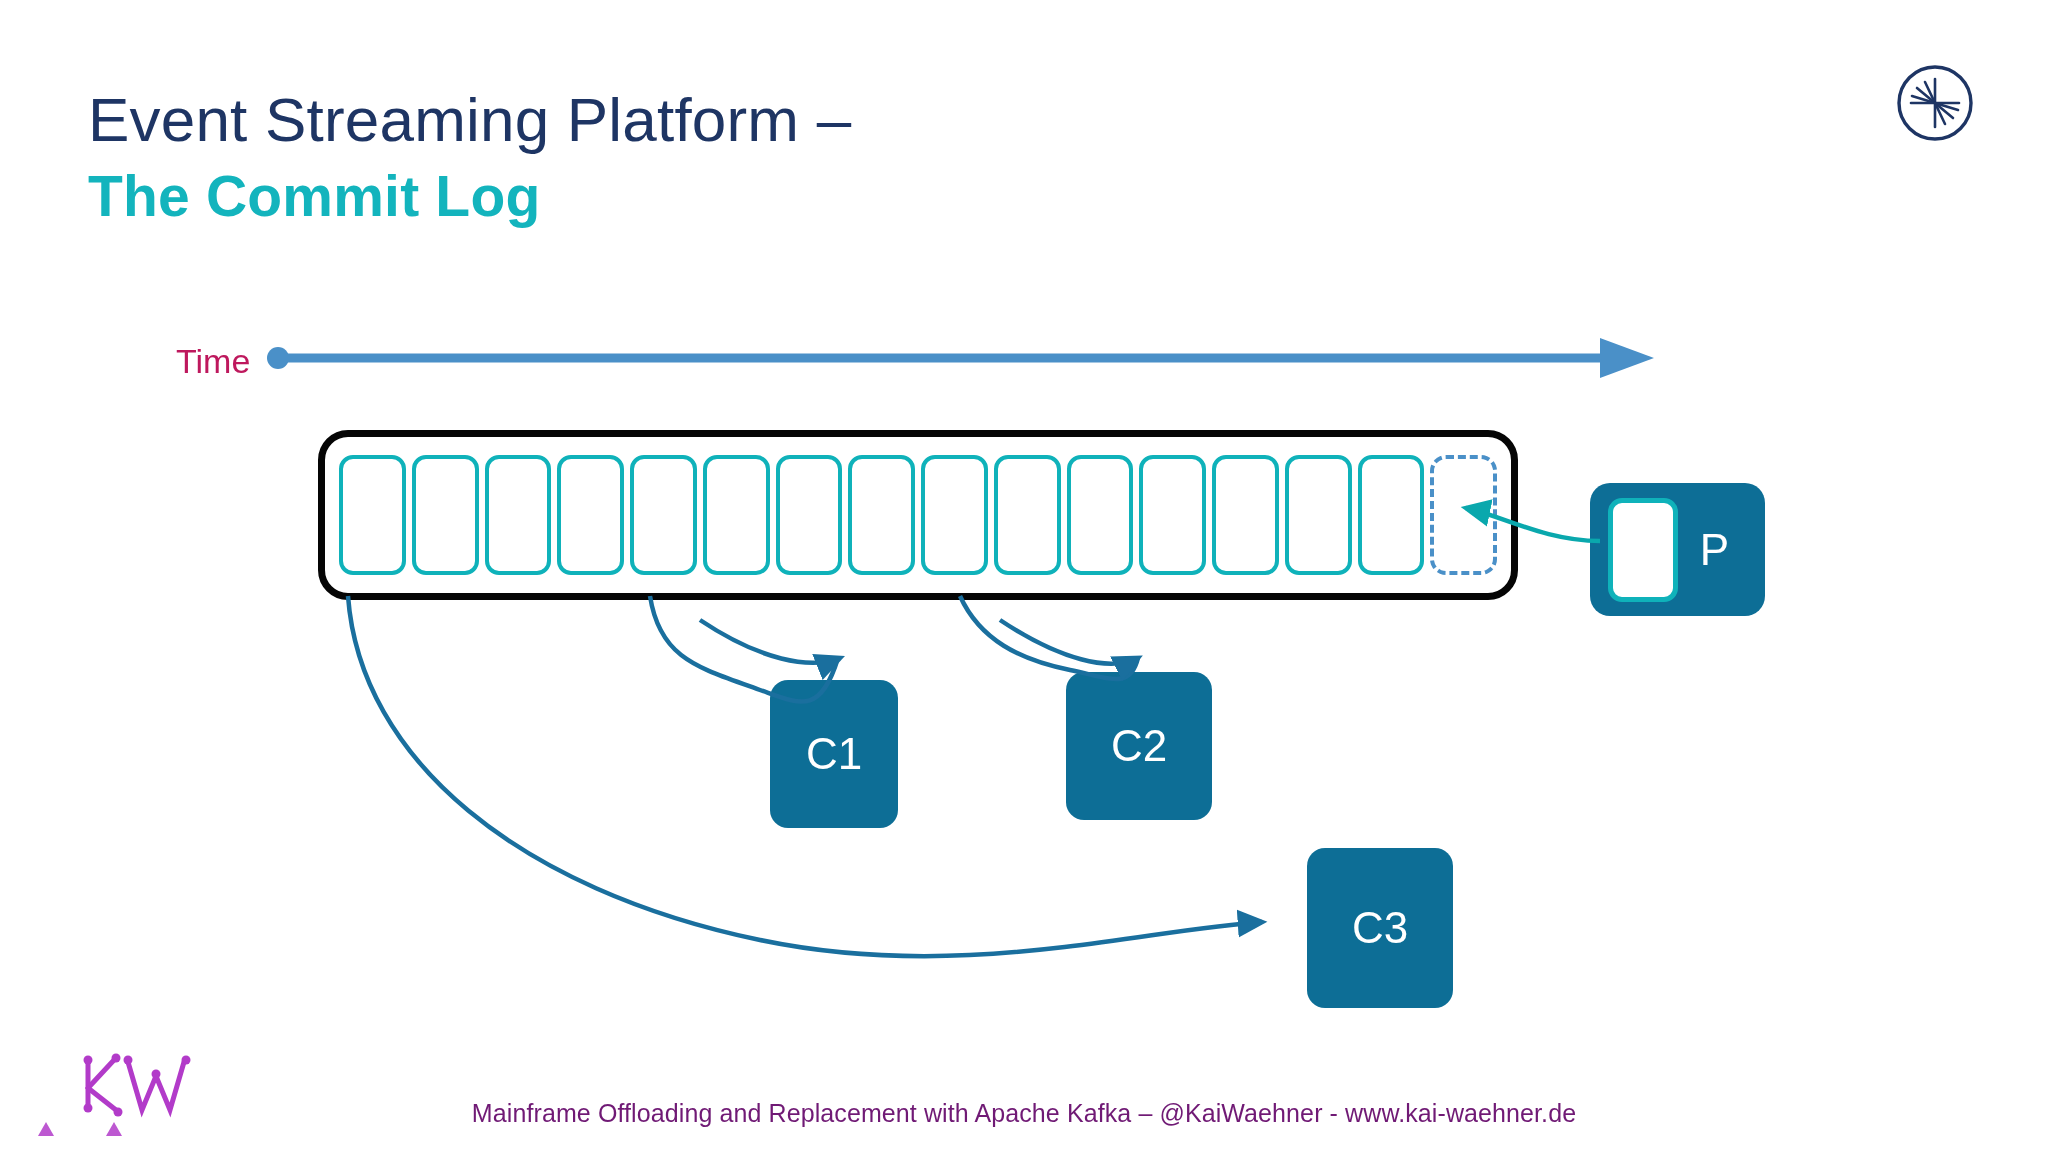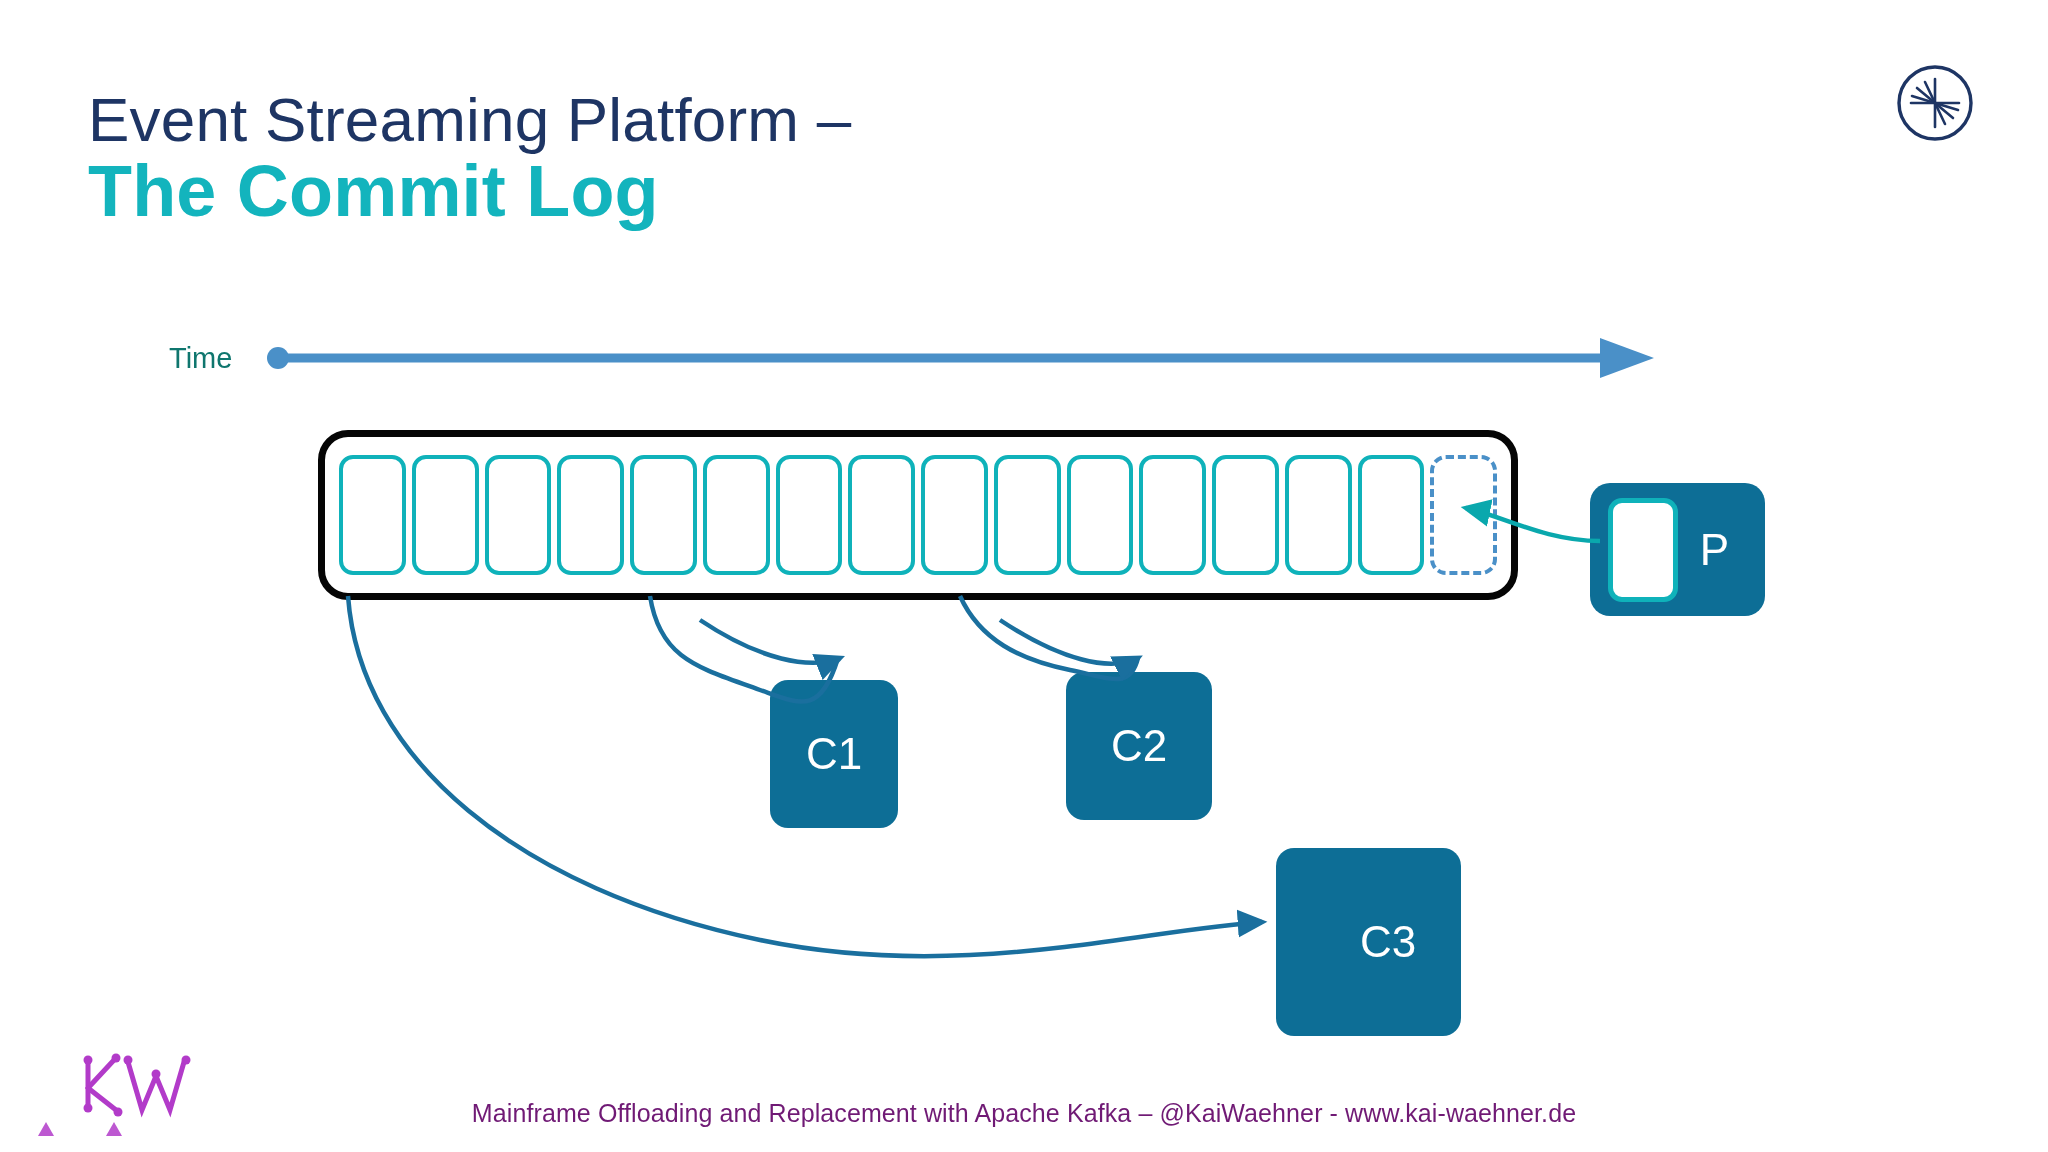--- a/index.html
+++ b/index.html
@@ -25,26 +25,26 @@
   }
   #title-line-1 {
     font-size: 62px;
     font-weight: 400;
     color: #1e3564;
     letter-spacing: 0.2px;
     white-space: nowrap;
     margin-top: 48px;
   }
   #title-line-2 {
-    font-size: 72px;
+    font-size: 57px;
     font-weight: 700;
     color: #13b4bd;
     letter-spacing: 0.2px;
     white-space: nowrap;
-    margin-top: 4px;
+    margin-top: 16px;
   }
 
   
   #brand-logo {
     position: absolute;
     right: 72px;
     top: 62px;
     width: 82px;
     height: 82px;
   }
@@ -52,24 +52,24 @@
   
   #time-axis {
     position: absolute;
     left: 160px;
     top: 330px;
     width: 1520px;
     height: 60px;
   }
   #time-label {
     position: absolute;
-    left: 9px;
+    left: 16px;
     top: 12px;
-    font-size: 29px;
-    color: #0f766e;
+    font-size: 34px;
+    color: #be185d;
     font-weight: 400;
   }
 
   
   #commit-log {
     position: absolute;
     left: 318px;
     top: 430px;
     width: 1200px;
     height: 170px;
@@ -122,21 +122,21 @@
     top: 498px;
     width: 70px;
     height: 104px;
     background: #ffffff;
     border: 5px solid #0fb2ba;
     border-radius: 14px;
     box-sizing: border-box;
   }
   #consumer-c1 { left: 770px;  top: 680px; width: 128px; height: 148px; text-align: center; }
   #consumer-c2 { left: 1066px; top: 672px; width: 146px; height: 148px; text-align: right; }
-  #consumer-c3 { left: 1276px; top: 848px; width: 146px; height: 188px; padding-left: 39px; }
+  #consumer-c3 { left: 1307px; top: 848px; width: 146px; height: 160px; }
 
   
   #arrow-layer {
     position: absolute;
     left: 0;
     top: 0;
     width: 2048px;
     height: 1152px;
     pointer-events: none;
   }

